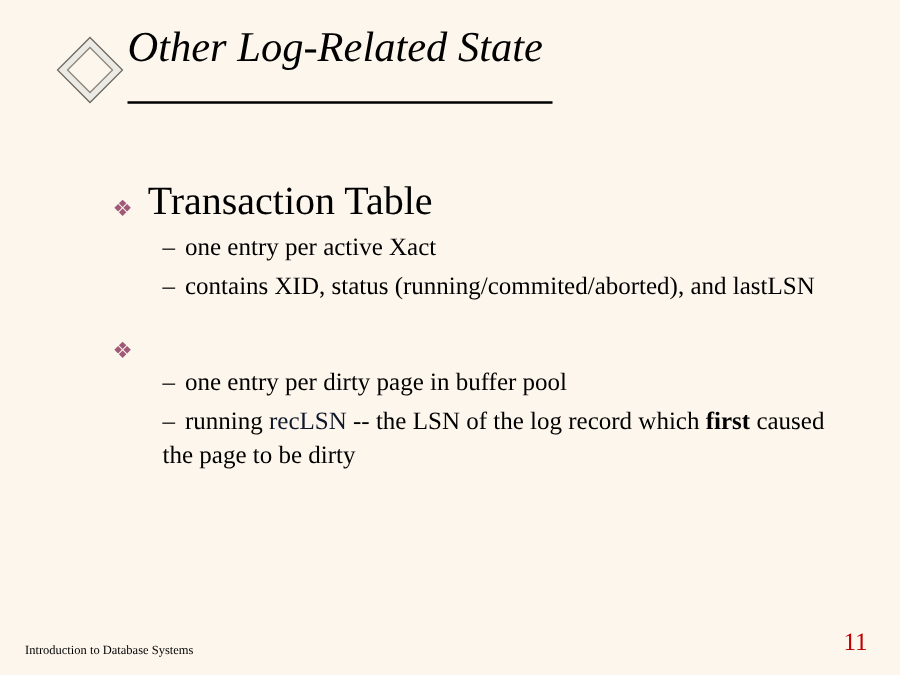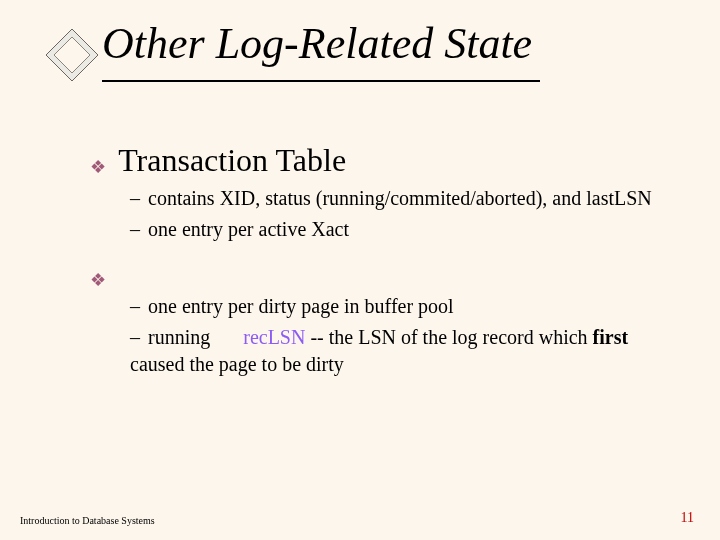--- a/index.html
+++ b/index.html
@@ -33,24 +33,24 @@
     position: relative;
     flex: 0 0 auto;
     margin-right: 2px;
   }
   .diamond svg {
     position: absolute;
     left: -6px;
     top: -2px;
   }
   .title-text {
-    font-size: 44px;
+    font-size: 34px;
     font-style: italic;
     border-bottom: 2px solid #000;
-    padding-bottom: 12px;
+    padding-bottom: 24px;
     padding-right: 8px;
     line-height: 1.1;
   }
   .body {
     position: absolute;
     left: 90px;
     top: 132px;
     width: 570px;
   }
   .top-bullet {
@@ -73,32 +73,32 @@
   .sub {
     margin-left: 40px;
     font-size: 20px;
     line-height: 1.35;
     margin-bottom: 4px;
   }
   .sub .dash {
     display: inline-block;
     width: 18px;
   }
-  .red { color: #8b5cf6; margin-left: 28px; }
+  .red { color: #0f172a; }
   .footer-left {
     position: absolute;
     left: 20px;
     bottom: 14px;
     font-size: 10px;
   }
   .footer-right {
     position: absolute;
     right: 26px;
     bottom: 14px;
-    font-size: 14px;
+    font-size: 20px;
     color: #c00000;
   }
   .gap { height: 12px; }
 </style>
 </head>
 <body>
 
 <div class="slide">
 
   <div class="title-wrap">
@@ -111,24 +111,24 @@
     <div class="title-text">Other Log-Related State</div>
   </div>
 
   <div class="body">
 
     <div class="top-bullet">
       <span class="marker">❖</span>
       <span class="label">Transaction Table</span>
     </div>
     <div class="sub">
-      <span class="dash">–</span><span>contains XID, status (running/commited/aborted), and lastLSN</span>
+      <span class="dash">–</span><span>one entry per active Xact</span>
     </div>
     <div class="sub">
-      <span class="dash">–</span><span>one entry per active Xact</span>
+      <span class="dash">–</span><span>contains XID, status (running/commited/aborted), and lastLSN</span>
     </div>
 
     <div class="gap"></div>
 
     <div class="top-bullet">
       <span class="marker">❖</span>
     </div>
     <div class="sub">
       <span class="dash">–</span><span>one entry per dirty page in buffer pool</span>
     </div>

